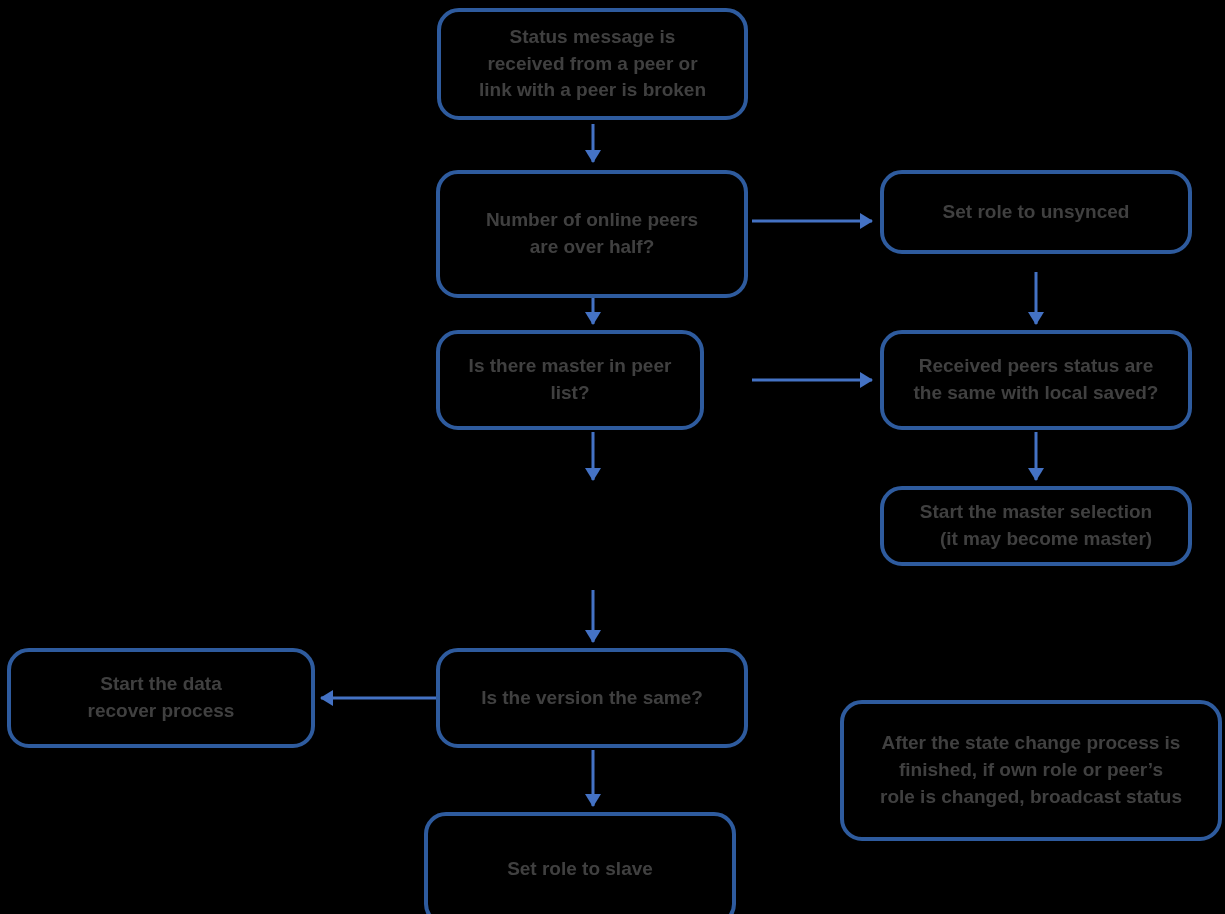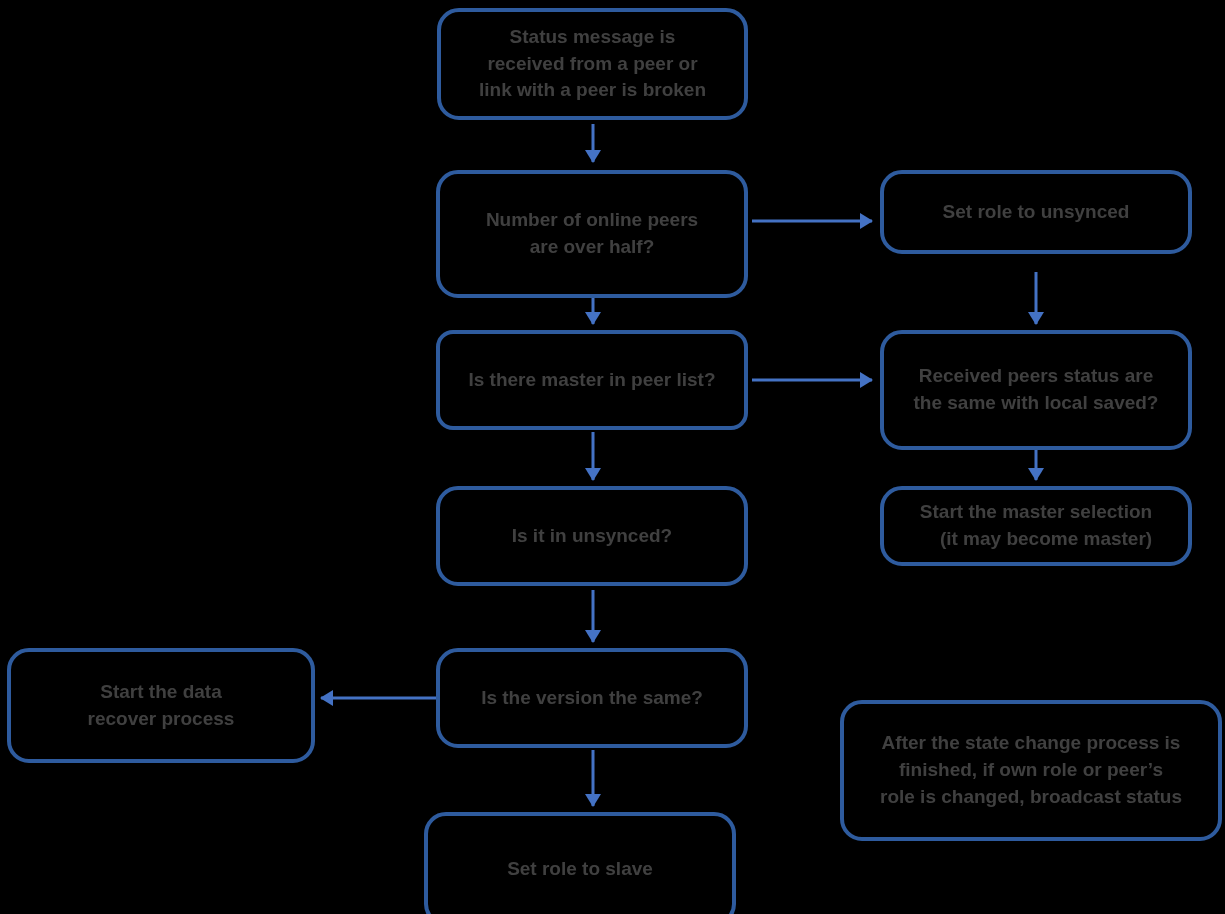--- a/index.html
+++ b/index.html
@@ -30,25 +30,25 @@
     color: var(--text);
     font-size: 19px;
     font-weight: bold;
     line-height: 1.42;
     white-space: pre-line;
     padding: 4px 14px;
   }
   #n-status      { left: 437px; top: 8px;   width: 311px; height: 112px; }
   #n-peers       { left: 436px; top: 170px; width: 312px; height: 128px; }
   #n-role-unsync { left: 880px; top: 170px; width: 312px; height: 84px; }
-  #n-master-list { left: 436px; top: 330px; width: 312px; height: 100px; border-radius: 17px; }
-  #n-received    { left: 880px; top: 330px; width: 312px; height: 120px; align-items: center; }
+  #n-master-list { left: 436px; top: 330px; width: 268px; height: 100px; }
+  #n-received    { left: 880px; top: 330px; width: 312px; height: 100px; align-items: center; }
   #n-in-unsync   { left: 436px; top: 486px; width: 312px; height: 100px; }
   #n-master-sel  { left: 880px; top: 486px; width: 312px; height: 80px; text-align: right; }
-  #n-recover     { left: 7px;   top: 648px; width: 308px; height: 115px; }
+  #n-recover     { left: 7px;   top: 648px; width: 308px; height: 100px; }
   #n-version     { left: 436px; top: 648px; width: 312px; height: 100px; }
   #n-note        { left: 840px; top: 700px; width: 382px; height: 141px; }
   #n-slave       { left: 424px; top: 812px; width: 312px; height: 114px;  }
   #arrows {
     position: absolute;
     left: 0; top: 0;
     width: 1225px; height: 914px;
     pointer-events: none;
   }
   #arrows line { stroke: var(--arrow); stroke-width: 3; }
@@ -93,23 +93,20 @@
 
   <div class="node" id="n-master-list">
     <span>Is there master in peer list?</span>
   </div>
 
   <div class="node" id="n-received">
     <span>Received peers status are
 the same with local saved?</span>
   </div>
 
-  <div class="node" id="n-in-unsync">
-    <span>Is it in unsynced?</span>
-  </div>
 
   <div class="node" id="n-master-sel">
     <span>Start the master selection
 (it may become master)</span>
   </div>
 
   <div class="node" id="n-recover">
     <span>Start the data
 recover process</span>
   </div>

